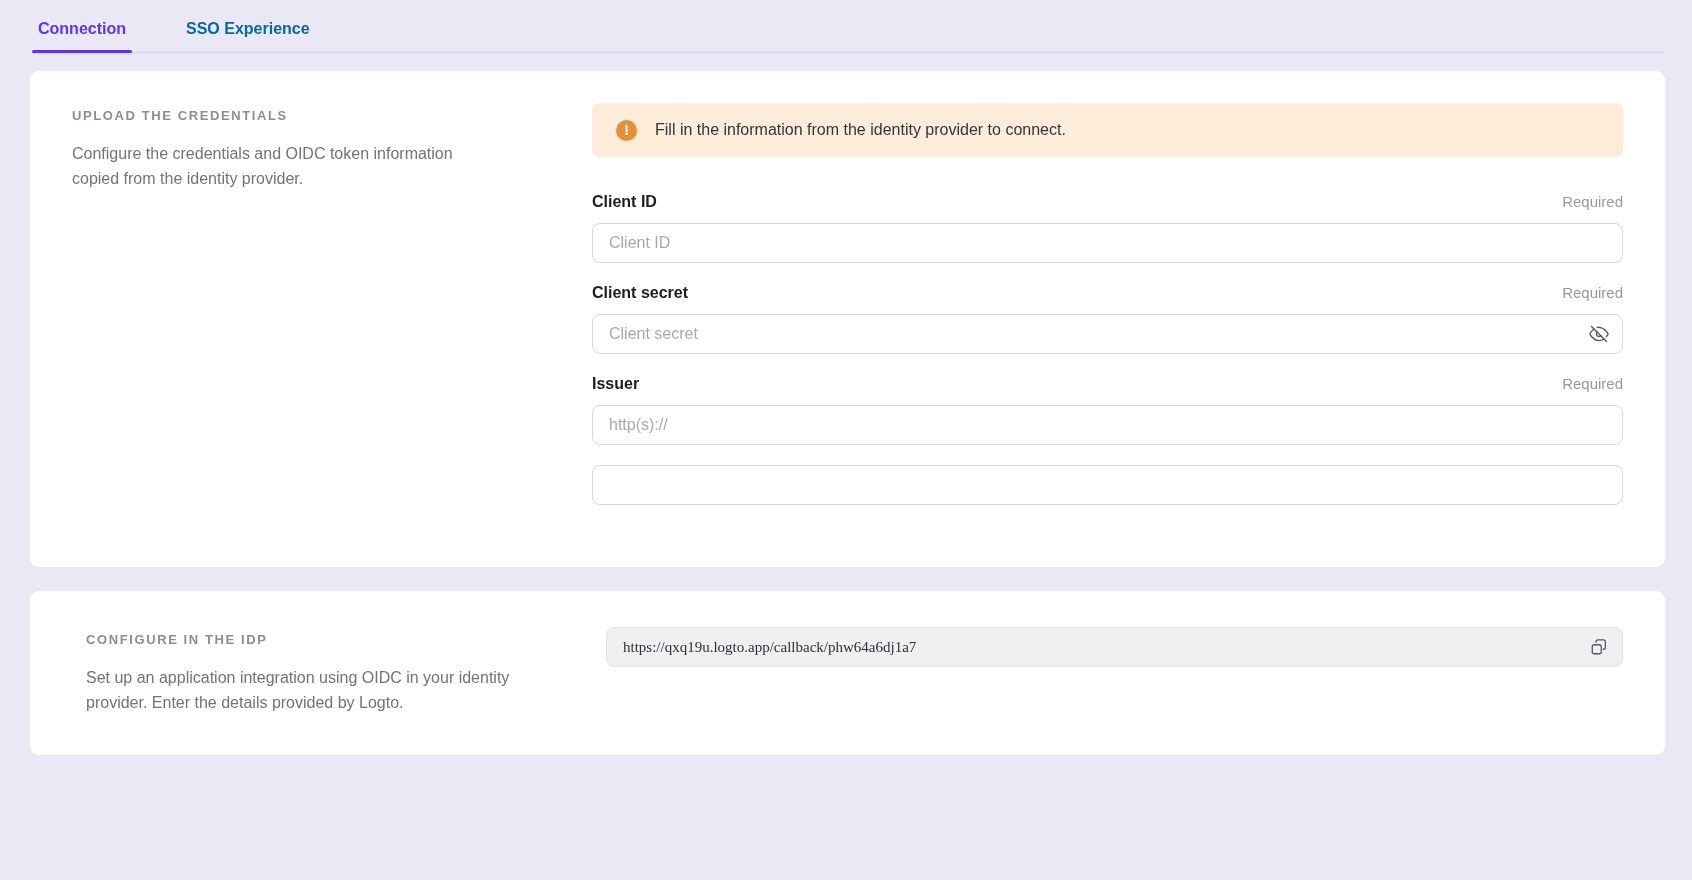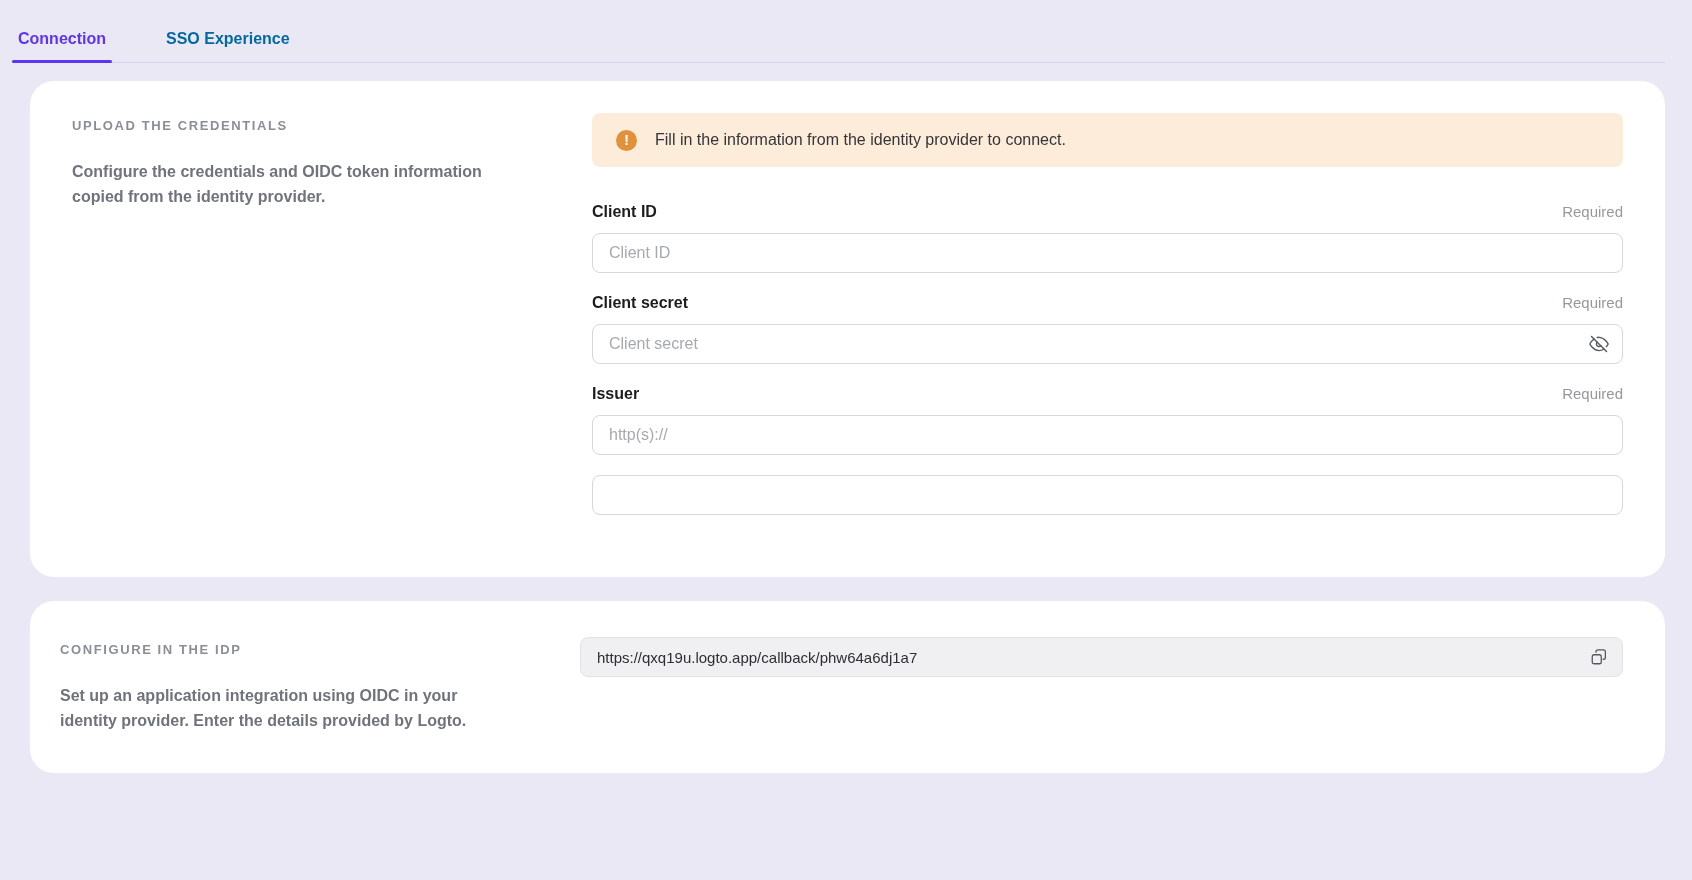--- a/index.html
+++ b/index.html
@@ -9,24 +9,24 @@
     font-family: "Liberation Sans", sans-serif;
     color: #1b1d1f;
     overflow: hidden;
   }
 
   
   .tabbar {
     display: flex;
     align-items: flex-end;
     gap: 52px;
-    margin: 0 27px 0 14px;
+    margin: 0 27px 0 34px;
     padding-top: 12px;
     border-bottom: 1px solid #d9d4ee;
-    height: 63px;
+    height: 53px;
   }
   .tab {
     font-size: 16px;
     font-weight: 600;
     color: #0369a1;
     padding: 0 4px 14px 4px;
     position: relative;
     cursor: pointer;
     white-space: nowrap;
   }
@@ -36,44 +36,43 @@
     position: absolute;
     left: -2px; right: -2px; bottom: -1px;
     height: 3px;
     border-radius: 3px;
     background: #5d34f2;
   }
 
   
   .card {
     background: #ffffff;
-    border-radius: 24px;
+    border-radius: 9px;
     margin: 0 27px 0 30px;
     padding: 32px 42px 62px 42px;
     display: grid;
     grid-template-columns: 430px 1fr;
     column-gap: 90px;
   }
   .card.first { margin-top: 18px; }
-  .card.second { margin-top: 24px; padding: 36px 42px 40px 30px; }
+  .card.second { margin-top: 24px; padding: 36px 42px 40px 56px; }
 
   .section-title {
     font-size: 13px;
     font-weight: 700;
     letter-spacing: 1.6px;
     color: #8b8e96;
     line-height: 18px;
     padding-top: 4px;
   }
   .section-desc {
-    margin-top: 24px;
+    margin-top: 16px;
     font-size: 16px;
     line-height: 25px;
     color: #71737c;
-    font-weight: bold;
   }
 
   
   .alert {
     display: flex;
     align-items: center;
     gap: 18px;
     background: #fcecd9;
     border-radius: 8px;
     height: 54px;
@@ -141,21 +140,21 @@
     display: flex;
     align-items: center;
     height: 40px;
     background: #f0f0f2;
     border: 1px solid #e2e2e5;
     border-radius: 8px;
     padding: 0 8px 0 16px;
   }
   .copy-text {
     flex: 1 1 auto;
-    font-family: Liberation Sans, sans-serif;
+    font-family: Liberation Serif, serif;
     font-size: 15px;
     color: #2d2f32;
     white-space: nowrap;
     overflow: hidden;
   }
   .copy-btn {
     flex: 0 0 auto;
     width: 30px; height: 30px;
     border: none;
     background: transparent;

